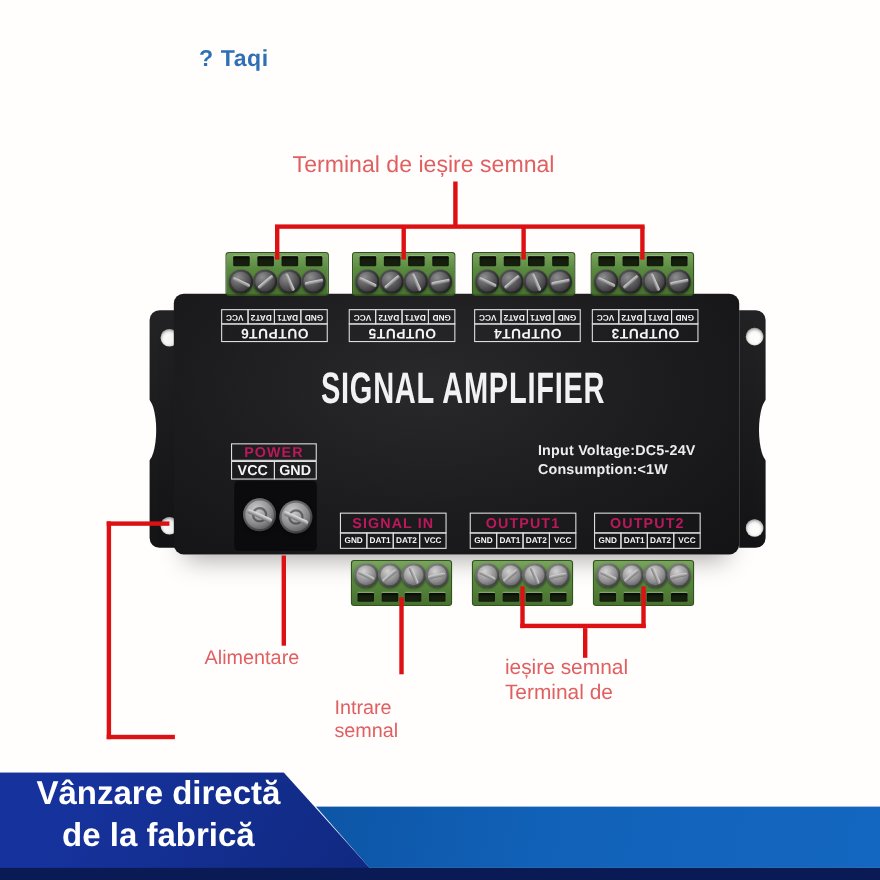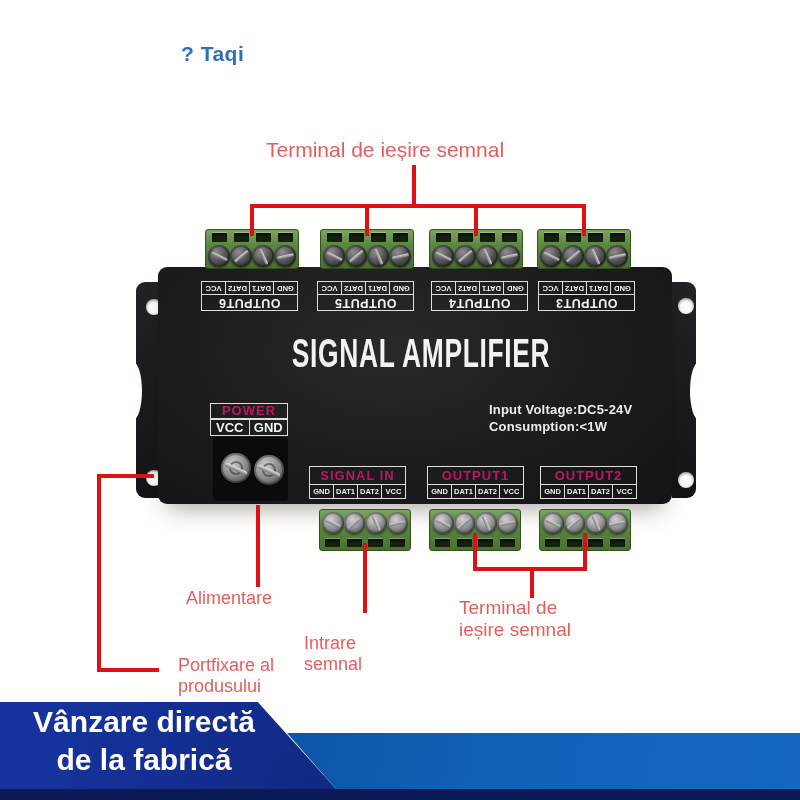--- a/index.html
+++ b/index.html
@@ -324,26 +324,22 @@
         <span class="slot"></span>
       </div>
   </div>
 
   <div class="ctext sm" style="left:186px;top:588px;width:100px;">Alimentare</div>
   <div class="ctext sm" style="left:304px;top:633px;width:100px;">
     <div>Intrare</div>
     <div>semnal</div>
   </div>
   <div class="ctext mid" style="left:459px;top:597px;width:145px;">
+    <div>ieșire semnal</div>
     <div>Terminal de</div>
-    <div>ieșire semnal</div>
-  </div>
-  <div class="ctext sm" style="left:178px;top:655px;width:104px;">
-    <div>Portfixare al</div>
-    <div>produsului</div>
   </div>
 
   <div class="banner"></div>
   <div class="banner-line" style="top:744px;">de la fabrică</div>
   <div class="banner-line" style="top:706px;">Vânzare directă</div>
   <div class="band"></div>
   <div class="strip"></div>
 
 </div>
 

